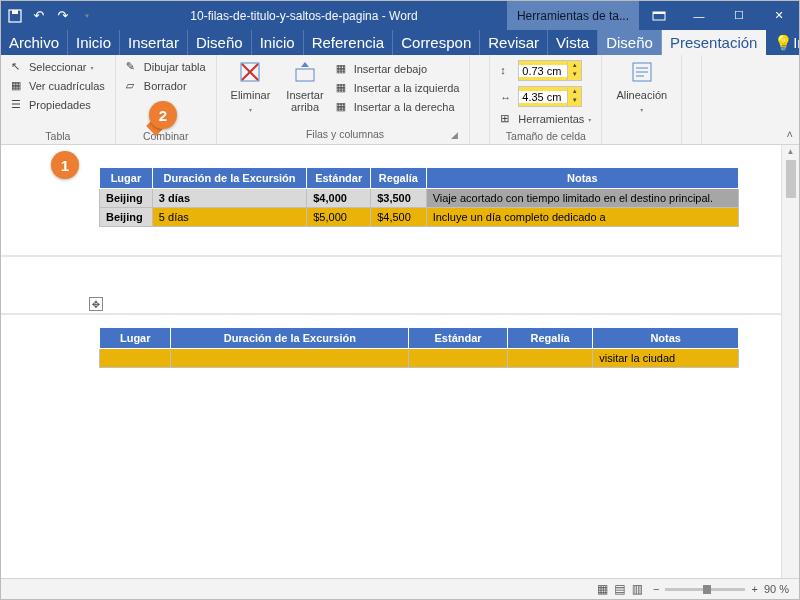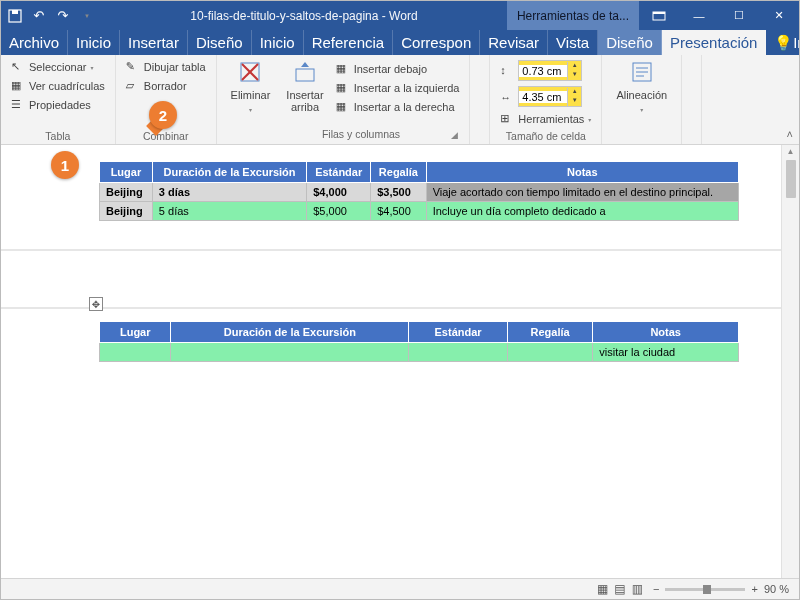--- a/index.html
+++ b/index.html
@@ -26,25 +26,25 @@
 .smicon { width:14px; height:14px; flex-shrink:0;}
 .spin { display:inline-flex; align-items:center; border:1px solid #c6c6c6; background:#fde047; height:21px; }
 .spin input { width:48px; border:none; font-size:11px; padding:0 3px; outline:none;}
 .spin .arrows { width:14px; display:flex; flex-direction:column; font-size:6px; line-height:1; border-left:1px solid #c6c6c6;}
 .spin .arrows span{ text-align:center; height:9px;}
 .collapse { position:absolute; right:6px; bottom:4px; font-size:11px; color:#666;}
 .docarea { position:absolute; top:144px; left:0; right:0; bottom:21px; background:#fff; display:flex;}
 .page { flex:1; background:#fff; padding:10px 28px 0 28px; overflow:hidden; position:relative;}
 .vscroll { width:18px; background:#f3f3f3; border-left:1px solid #e1e1e1; display:flex; flex-direction:column; align-items:center; padding:2px 0;}
 .vscroll .thumb { width:10px; height:38px; background:#c6c6c6; margin-top:4px; border-radius:1px;}
-.datatable { border-collapse:collapse; font-size:11px; width:100%; margin-top:6px; }
+.datatable { border-collapse:collapse; font-size:11px; width:100%; margin-top:12px; }
 .datatable th { background:#4472c4; color:#fff; font-weight:bold; padding:4px 6px; text-align:center; border:1px solid #fff; font-size:11px;}
 .datatable td { border:1px solid #bfbfbf; padding:3px 6px; vertical-align:top; font-size:11px;}
 .sel td { background:#b4c6e7; }
-.rownorm td { background:#86efac;}
+.rownorm td { background:#eab308;}
 .cellhdr { background:#d9d9d9 !important; font-weight:bold;}
 .pagebreak { height:60px; background:#fff; border-top:2px solid #e6e6e6; border-bottom:2px solid #e6e6e6; margin:28px -28px 12px -28px;}
 .statusbar { position:absolute; bottom:0; left:0; right:0; height:21px; background:#f3f3f3; border-top:1px solid #d4d4d4; display:flex; align-items:center; justify-content:flex-end; padding:0 10px; gap:10px; font-size:11px; color:#555;}
 .viewicons { display:flex; gap:6px; font-size:12px;}
 .zoom { display:flex; align-items:center; gap:6px;}
 .zslider { width:80px; height:3px; background:#c6c6c6; position:relative;}
 .zslider::after{content:"";position:absolute;left:38px;top:-3px;width:8px;height:9px;background:#888;}
 .callout { position:absolute; width:28px; height:28px; border-radius:50%; background:#ed7d31; color:#fff; font-weight:bold; display:flex; align-items:center; justify-content:center; font-size:15px; box-shadow:0 1px 3px rgba(0,0,0,.3); z-index:50;}
 .callout.c1 { left:50px; top:150px;}
 .callout.c2 { left:148px; top:100px;}
@@ -157,21 +157,21 @@
         </div>
       <div class="smbtn">
           <span class="smicon">▦</span>
           <span>Insertar a la izquierda</span>
         </div>
       <div class="smbtn">
           <span class="smicon">▦</span>
           <span>Insertar a la derecha</span>
         </div>
     </div>
-    <div class="grouplabel" style="position:absolute;bottom:2px;left:260px;width:200px">Filas y columnas</div>
+    <div class="grouplabel" style="position:absolute;bottom:2px;left:244px;width:200px">Filas y columnas</div>
     <span style="position:absolute;bottom:4px;left:450px;font-size:9px;color:#888">◢</span>
   </div>
   <div class="group">
     <div class="grouplabel">&nbsp;</div>
   </div>
   <div class="group">
     <div class="btnrow">
       <div class="smbtn">
           <span class="smicon">↕</span>
           <span class="spin">

